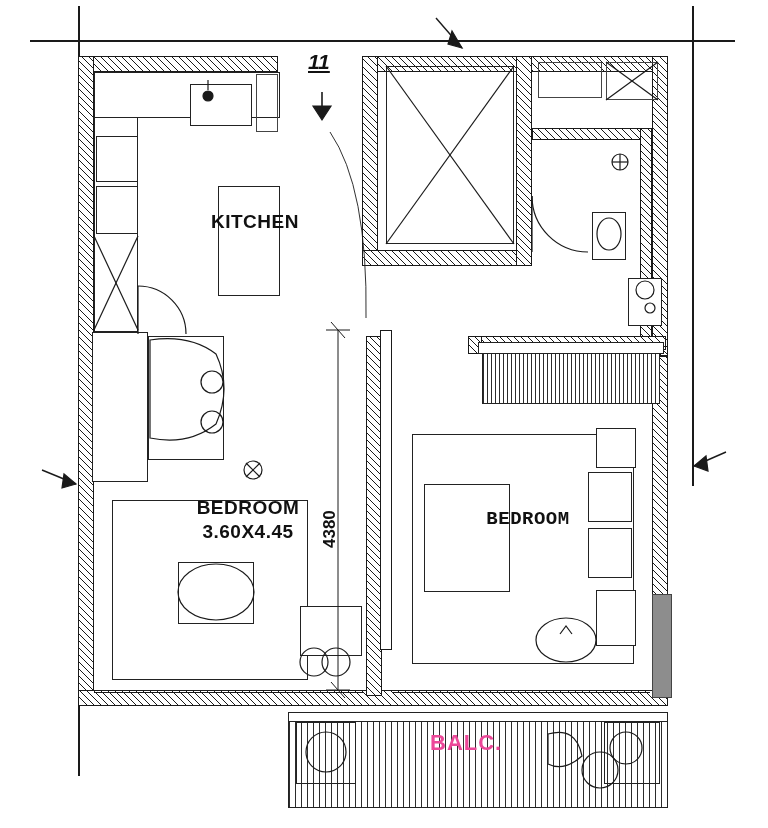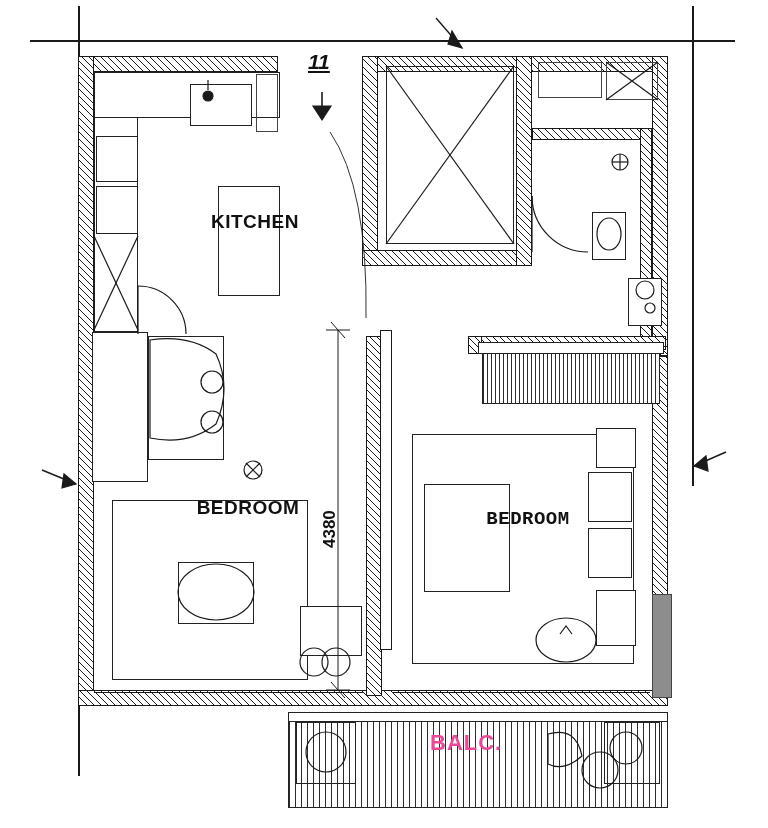--- a/index.html
+++ b/index.html
@@ -275,20 +275,21 @@
 
   <div class="marker-num" style="left:308px; top:50px;text-decoration:underline;">11</div>
 
   <div class="room-label" style="left:200px; top:210px; width:110px;">
     <span class="name">KITCHEN</span>
   </div>
 
 
   <div class="room-label" style="left:188px; top:496px; width:120px;">
     <span class="name">BEDROOM</span>
+    <span class="dims">3.60X4.45</span>
   </div>
 
   <div class="room-label" style="left:458px; top:508px; width:140px;font-family:Liberation Mono, monospace;">
     <span class="name">BEDROOM</span>
   </div>
 
   <div class="balc-label" style="left:430px; top:730px;">BALC.</div>
 
   <div class="dim-vert" style="left:320px; top:548px;">4380</div>
 

